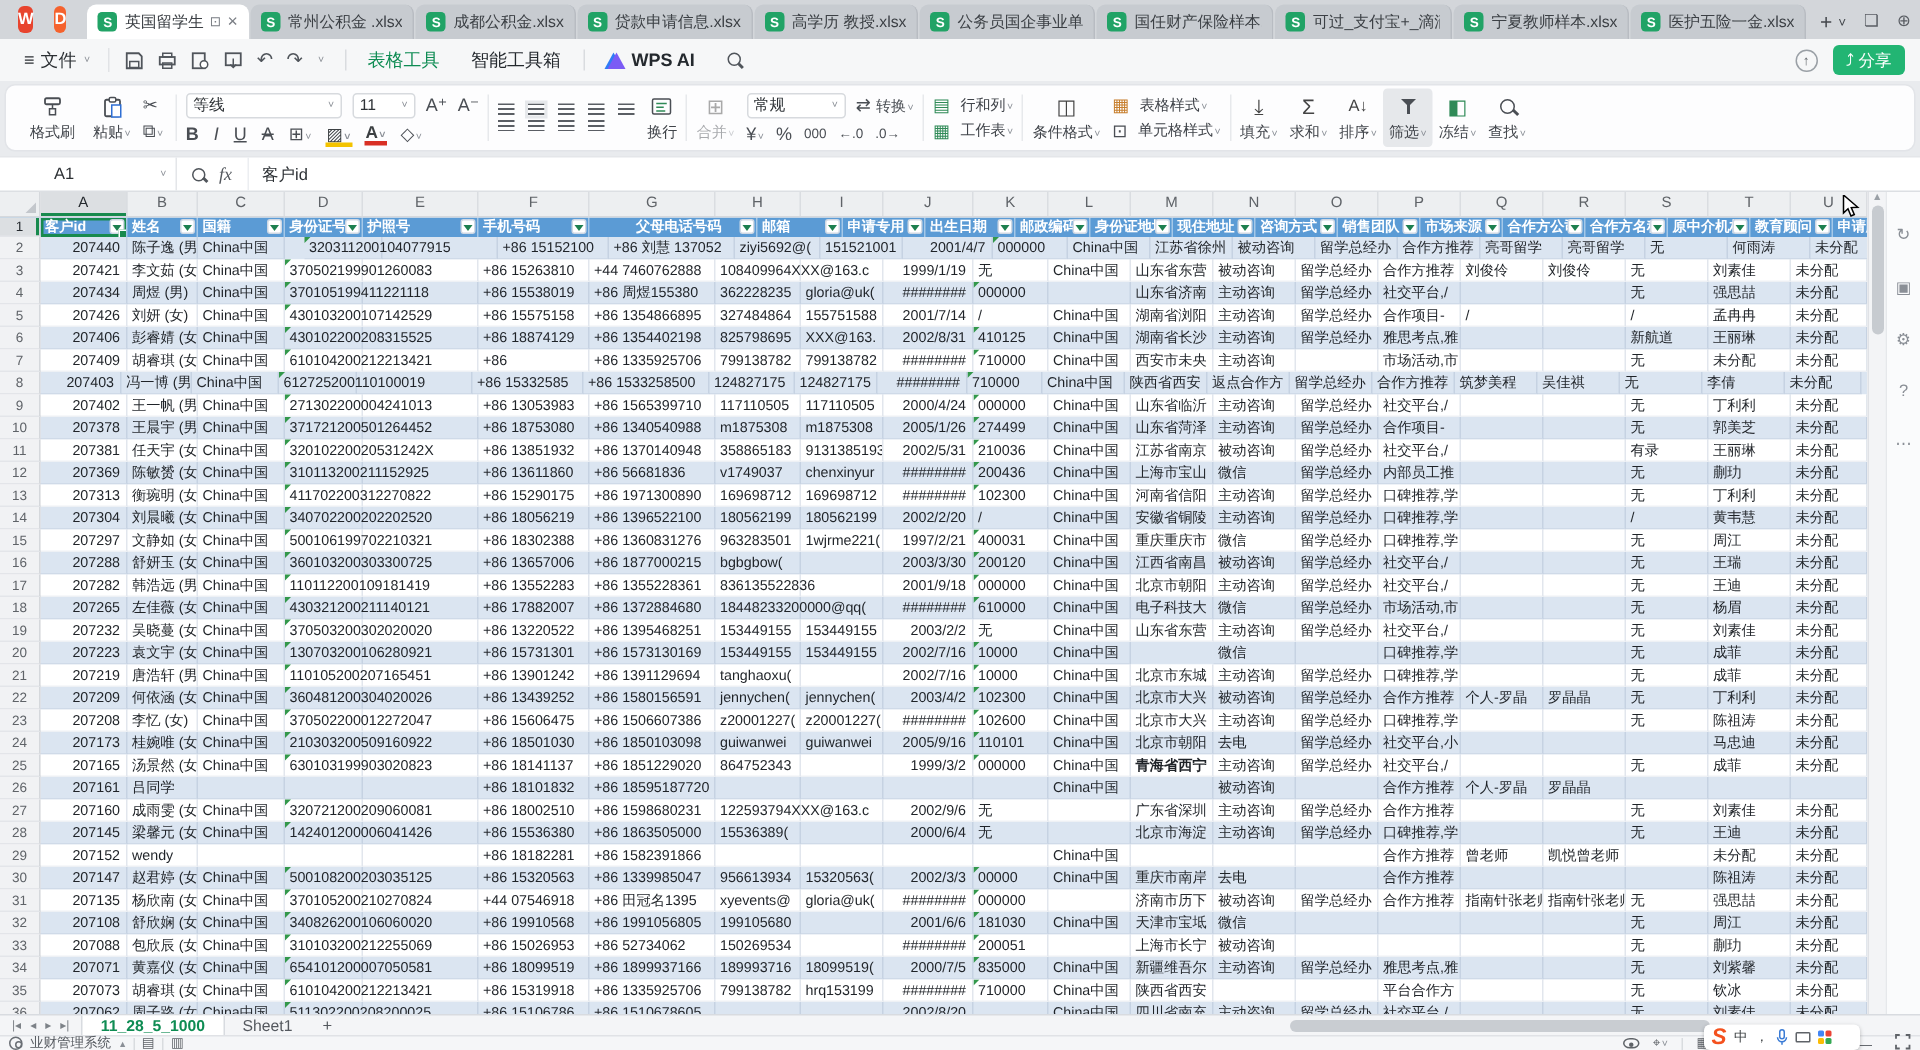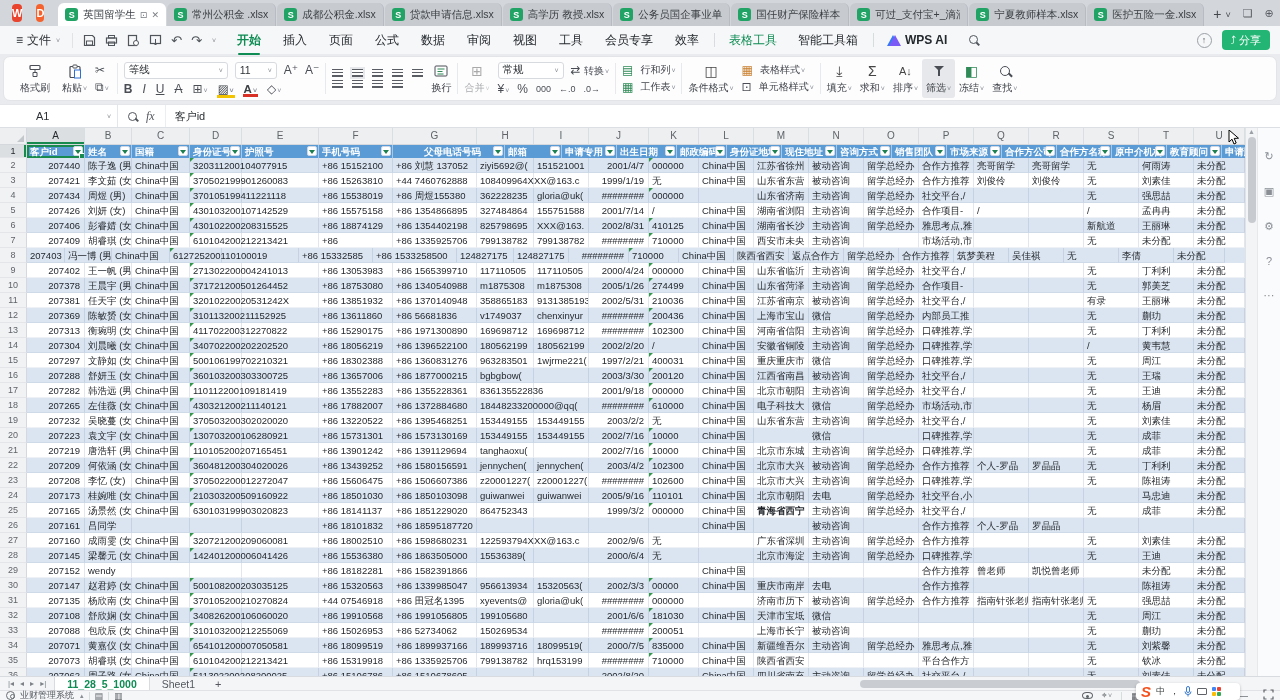--- a/index.html
+++ b/index.html
@@ -233,32 +233,20 @@
         <circle cx="9" cy="9" r="2.5" fill="#fff" stroke="#50555b"></circle>
       </svg>
     <svg width="13" height="13" viewBox="0 0 13 13">
         <rect x="1.5" y="1.5" width="10" height="8" fill="none" stroke="#50555b" stroke-width="1.2"></rect>
         <path d="M6.5 5v6M4.5 9l2 2 2-2" fill="none" stroke="#50555b"></path>
       </svg>
     <span class="uglyph">↶</span>
     <span class="uglyph">↷</span>
     <span class="caret">˅</span>
   </div>
-  <div style="display:flex">
-      <span class="menu act">开始</span>
-      <span class="menu">插入</span>
-      <span class="menu">页面</span>
-      <span class="menu">公式</span>
-      <span class="menu">数据</span>
-      <span class="menu">审阅</span>
-      <span class="menu">视图</span>
-      <span class="menu">工具</span>
-      <span class="menu">会员专享</span>
-      <span class="menu">效率</span>
-    </div>
   <span class="mdiv"></span>
   <span class="ctx">表格工具</span>
   <span class="menu">智能工具箱</span>
   <span class="mdiv"></span>
   <span class="menu" style="display:flex;align-items:center;">
     <span class="ai-tri"></span>
     <span style="font-weight:bold;">WPS AI</span>
   </span>
   <span class="menu"><span class="lens"></span></span>
   <div class="mb-right">
@@ -486,21 +474,21 @@
         <div class="hcell" style="width: 55px;"><span>合作方名称</span><span class="fbtn"></span></div>
         <div class="hcell" style="width: 55px;"><span>原中介机构</span><span class="fbtn"></span></div>
         <div class="hcell" style="width: 55px;"><span>教育顾问</span><span class="fbtn"></span></div>
         <div class="hcell" style="width: 51px;"><span>申请顾问</span><span class="fbtn"></span></div>
       </div>
       <div class="r band">
         <div class="rn">2</div>
         <div class="cell right" style="width: 58px;">207440</div>
         <div class="cell" style="width: 47px;">陈子逸 (男</div>
         <div class="cell" style="width: 58px;">China中国</div>
-        <div class="cell tri spill" style="width: 52px;">320311200104077915</div>
+        <div class="cell tri spill" style="width: 52px; margin-left: 13px;">320311200104077915</div>
         <div class="cell" style="width: 77px;"></div>
         <div class="cell" style="width: 74px;">+86 15152100</div>
         <div class="cell" style="width: 84px;">+86 刘慧 137052</div>
         <div class="cell" style="width: 57px;">ziyi5692@(</div>
         <div class="cell" style="width: 55px;">151521001</div>
         <div class="cell right" style="width: 60px;">2001/4/7</div>
         <div class="cell tri" style="width: 50px;">000000</div>
         <div class="cell" style="width: 55px;">China中国</div>
         <div class="cell" style="width: 55px;">江苏省徐州</div>
         <div class="cell" style="width: 55px;">被动咨询</div>
@@ -627,21 +615,21 @@
         <div class="cell" style="width: 55px;"></div>
         <div class="cell spill" style="width: 55px;">市场活动,市</div>
         <div class="cell" style="width: 55px;"></div>
         <div class="cell" style="width: 55px;"></div>
         <div class="cell" style="width: 55px;">无</div>
         <div class="cell" style="width: 55px;">未分配</div>
         <div class="cell" style="width: 51px;">未分配</div>
       </div>
       <div class="r band">
         <div class="rn">8</div>
-        <div class="cell right" style="width: 38px;">207403</div>
+        <div class="cell right" style="width: 54px;">207403</div>
         <div class="cell" style="width: 47px;">冯一博 (男</div>
         <div class="cell" style="width: 58px;">China中国</div>
         <div class="cell tri spill" style="width: 52px;">612725200110100019</div>
         <div class="cell" style="width: 77px;"></div>
         <div class="cell" style="width: 74px;">+86 15332585</div>
         <div class="cell" style="width: 84px;">+86 1533258500</div>
         <div class="cell" style="width: 57px;">124827175</div>
         <div class="cell" style="width: 55px;">124827175</div>
         <div class="cell right" style="width: 60px;">########</div>
         <div class="cell tri" style="width: 50px;">710000</div>

